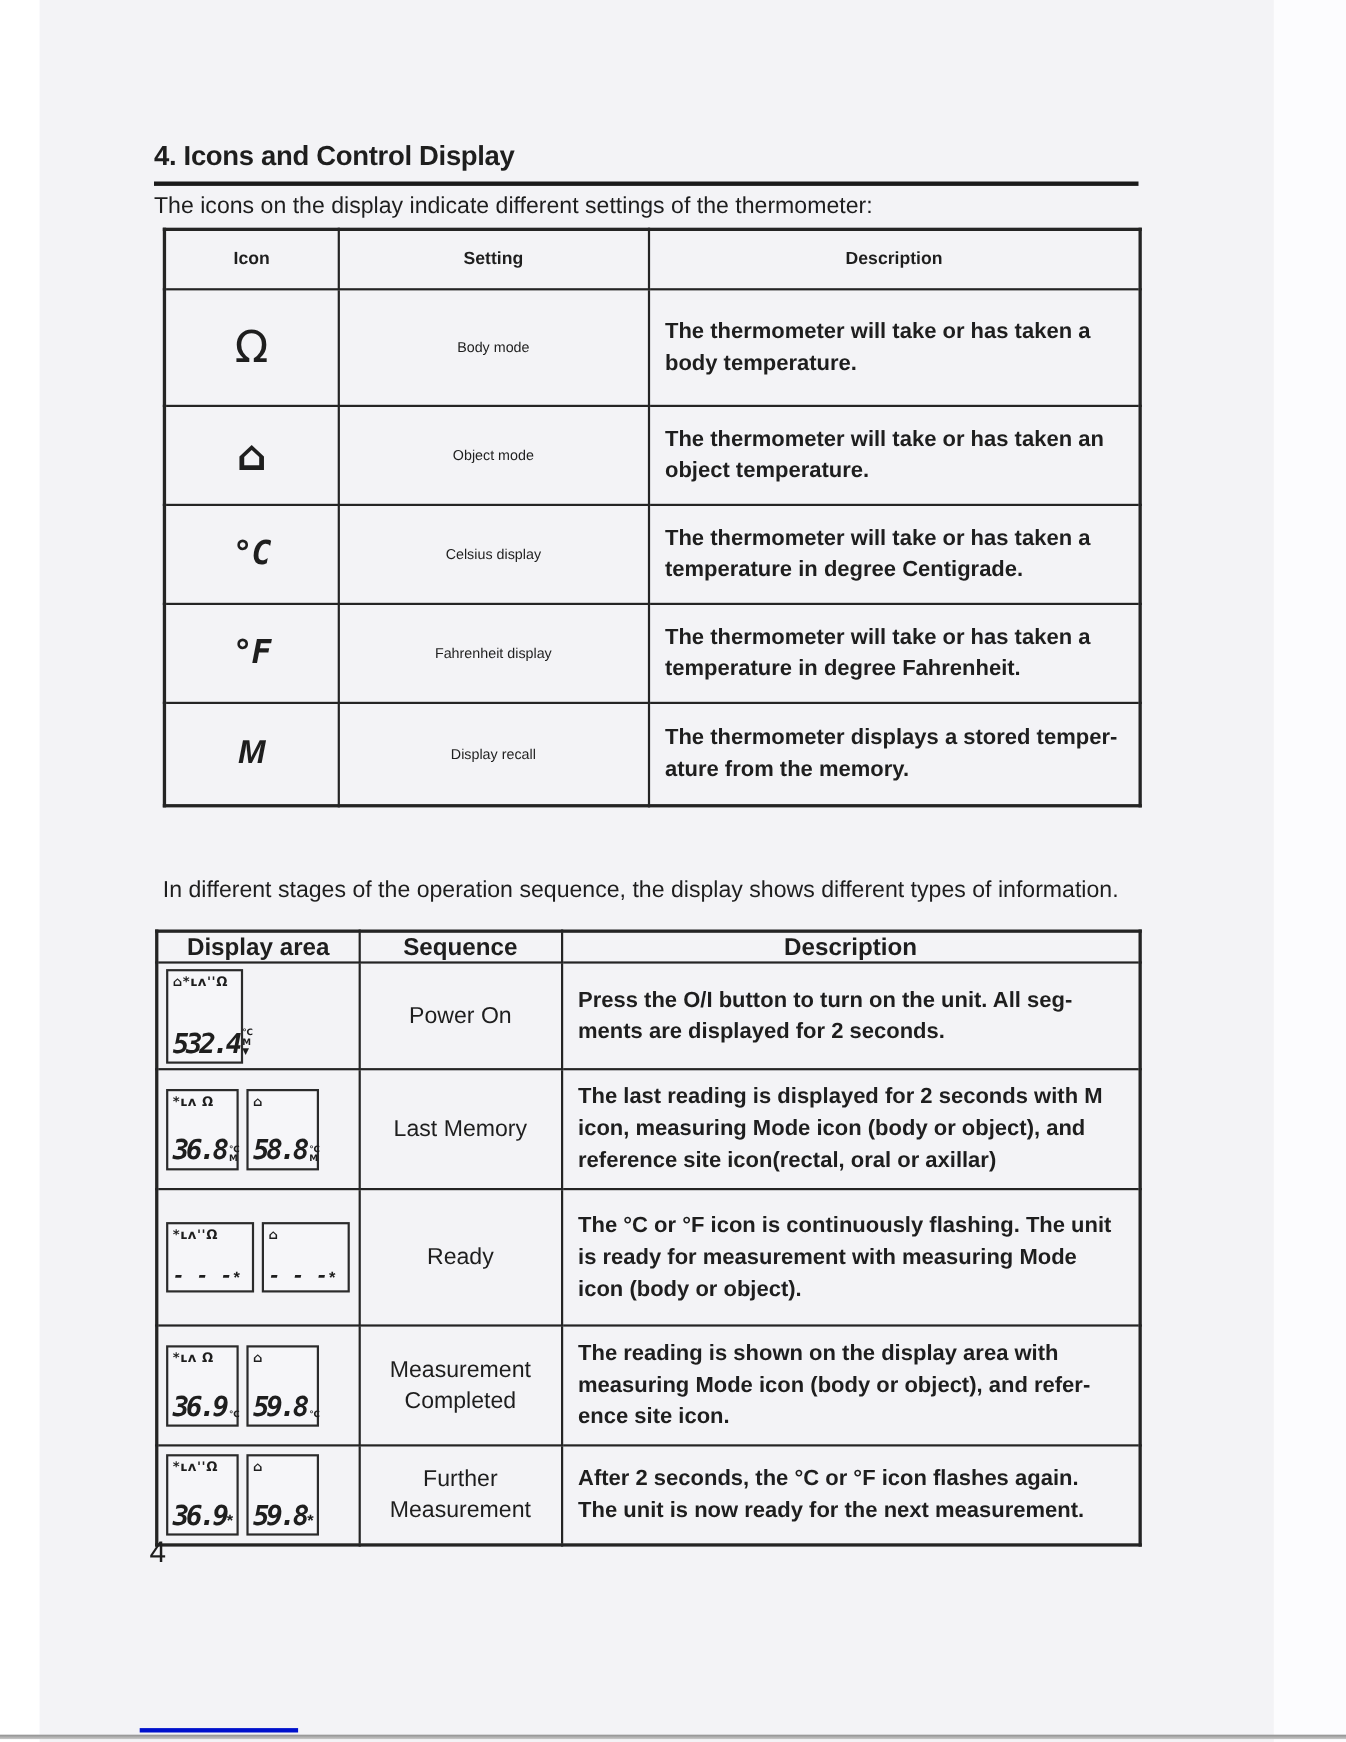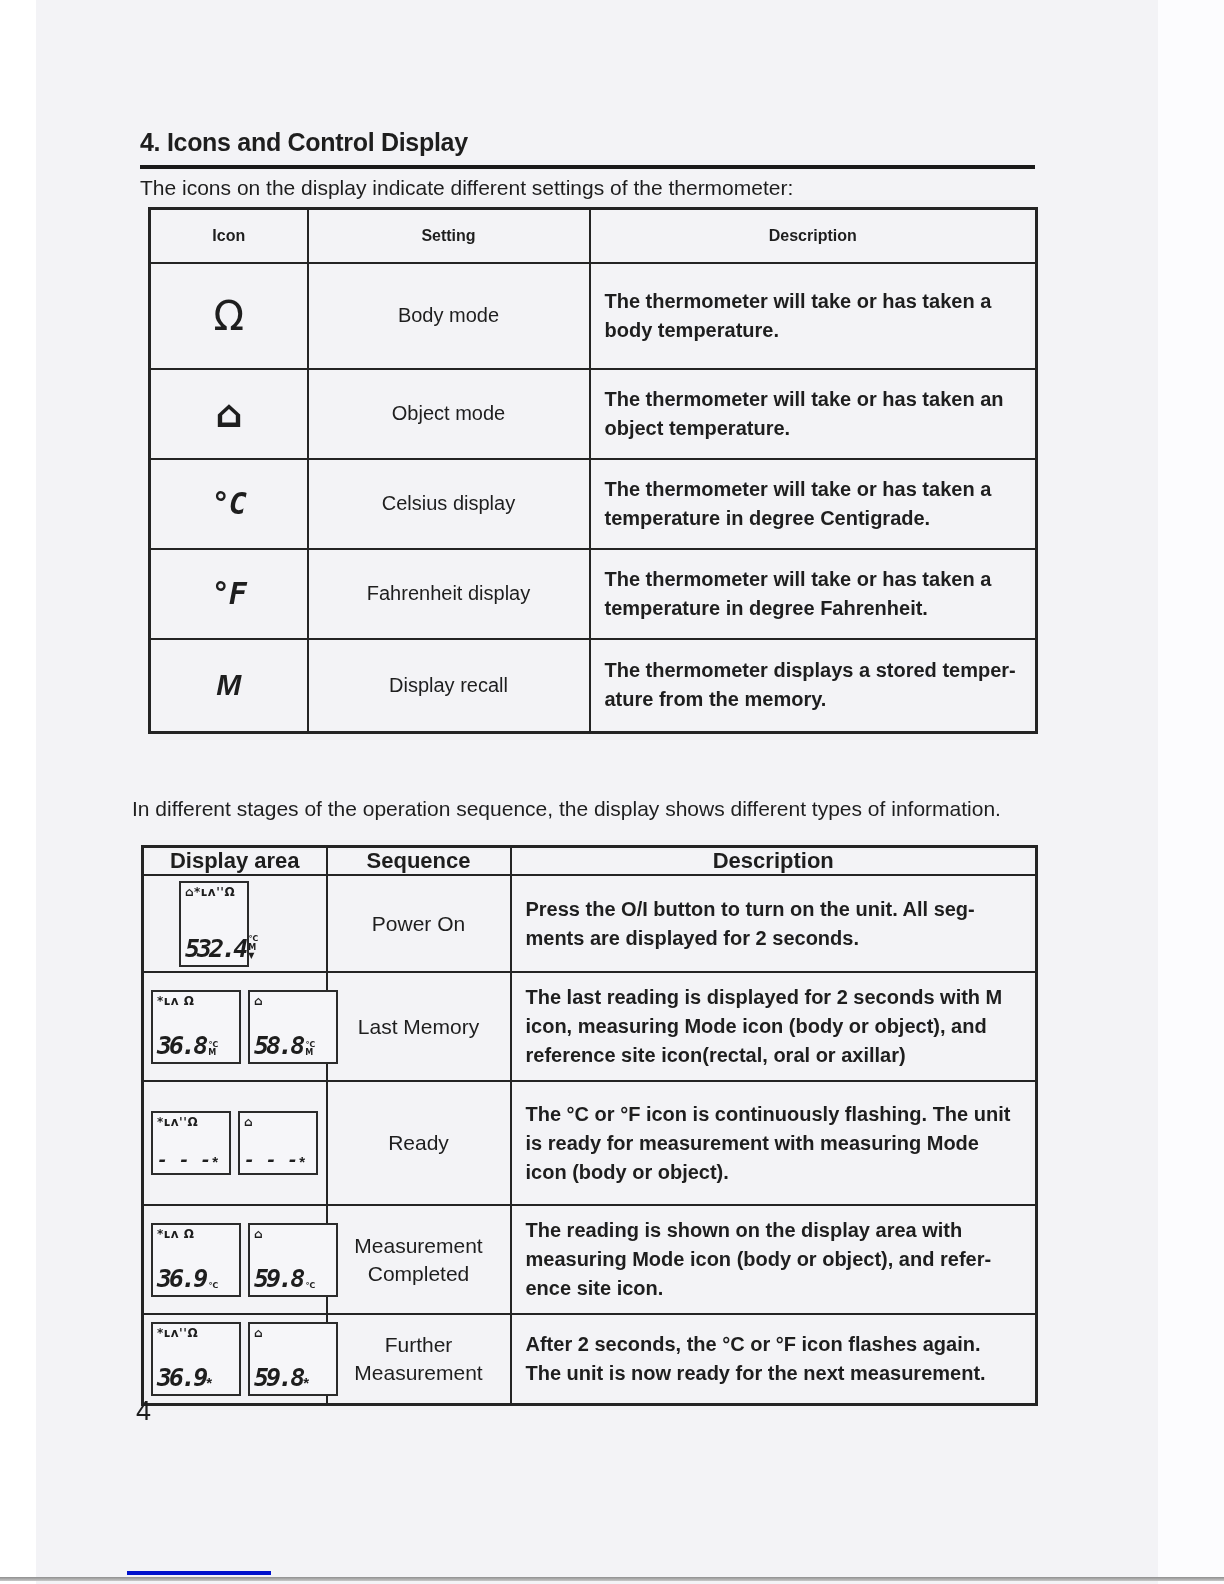--- a/index.html
+++ b/index.html
@@ -17,59 +17,59 @@
   .edge-bottom{ position: absolute; left: 0; top: 1577px; width: 1224px; height: 4px;
                 background: linear-gradient(to bottom, #8f8f8f, #c9c9c9); }
   .blue-line  { position: absolute; left: 127px; top: 1571px; width: 144px; height: 4px; background: #0011cc; }
 
   .heading {
     position: absolute; left: 140px; top: 128px; width: 895px;
     font-size: 25px; font-weight: 700; letter-spacing: -0.3px;
     padding-bottom: 8px; border-bottom: 4px solid #1a1a1a;
   }
   .intro1 { position: absolute; left: 140px; top: 176px; width: 900px; font-size: 21px; }
-  .intro2 { position: absolute; left: 132px; top: 797px; width: 920px; font-size: 21px; }
+  .intro2 { position: absolute; left: 148px; top: 797px; width: 920px; font-size: 21px; }
 
   table { border-collapse: collapse; table-layout: fixed; background: transparent; }
   th, td { border: 2px solid #242424; }
   .t1, .t2 { position: absolute; border: 3px solid #242424; }
 
   .t1 { left: 148px; top: 207px; width: 887px; }
   .t1 col.c-icon { width: 158px; } .t1 col.c-set { width: 282px; } .t1 col.c-desc { width: 447px; }
   .t1 th { height: 54px; font-size: 16px; font-weight: 700; text-align: center; }
   .t1 td { vertical-align: middle; }
   .t1 .r0 td { height: 106px; } .t1 .r1 td { height: 90px; } .t1 .r2 td { height: 90px; }
   .t1 .r3 td { height: 90px; } .t1 .r4 td { height: 94px; }
 
   .icon-cell { text-align: center; }
   .glyph-head  { font-size: 40px; font-weight: 400; font-family: "DejaVu Sans", sans-serif; }
   .glyph-house { font-size: 38px; font-weight: 700; font-family: "DejaVu Sans", sans-serif; }
   .glyph-lcd   { font-size: 30px; font-weight: 700; font-style: italic; font-family: "DejaVu Sans Mono", monospace; letter-spacing: -1px; }
   .glyph-m     { font-size: 30px; font-weight: 700; font-style: italic; }
 
-  .setting { text-align: center; font-size: 20px; }
+  .setting { text-align: center; font-size: 13px; }
   .desc { font-size: 20px; line-height: 1.45; padding: 10px 12px 10px 14px; white-space: pre-line; text-align: left; font-weight: bold; }
 
   .t2 { left: 141px; top: 845px; width: 894px; }
   .t2 col.c-disp { width: 184px; } .t2 col.c-seq { width: 184px; } .t2 col.c-desc2 { width: 526px; }
   .t2 th { height: 22px; font-size: 22px; font-weight: 700; text-align: center; }
   .t2 td { vertical-align: middle; }
   .t2 .s0 td { height: 97px; } .t2 .s1 td { height: 107px; } .t2 .s2 td { height: 124px; }
   .t2 .s3 td { height: 102px; } .t2 .s4 td { height: 90px; }
   .seq { text-align: center; font-size: 21px; line-height: 1.3; padding: 0 6px; }
 
   .disp-cell { padding: 4px 2px 4px 7px; }
   .disp-wrap { display: flex; align-items: center; gap: 7px; }
   .lcd {
     border: 2px solid #2b2b2b; background: #f6f6f9;
     display: flex; flex-direction: column; justify-content: space-between;
     padding: 3px 3px 4px 4px; flex: 0 0 auto;
   }
-  .lcd-power { width: 70px; height: 86px; margin-left: 28px; }
-  .lcd-pair  { width: 90px; height: 74px; }
+  .lcd-power { width: 70px; height: 86px; }
+  .lcd-pair  { width: 66px; height: 74px; }
   .lcd-tall  { height: 64px; width: 80px; }
   .lcd-top { font-size: 12px; font-weight: 700; white-space: nowrap; letter-spacing: 0.5px;
              font-family: "DejaVu Sans", sans-serif; line-height: 1; }
   .lcd-main { display: flex; align-items: flex-end; line-height: 1; }
   .lcd-digits { font-family: "DejaVu Sans Mono", monospace; font-style: italic; font-weight: 700;
                 font-size: 25px; letter-spacing: -3px; white-space: nowrap; }
   .lcd-dash .lcd-digits { font-size: 18px; letter-spacing: 0; font-weight: 700; }
   .lcd-flash { font-size: 15px; font-weight: 700; margin-left: 1px; }
   .lcd-units { display: flex; flex-direction: column; margin-left: 2px; }
   .lcd-units span { font-size: 8px; font-weight: 700; line-height: 1.05; font-family: "DejaVu Sans", sans-serif; }

